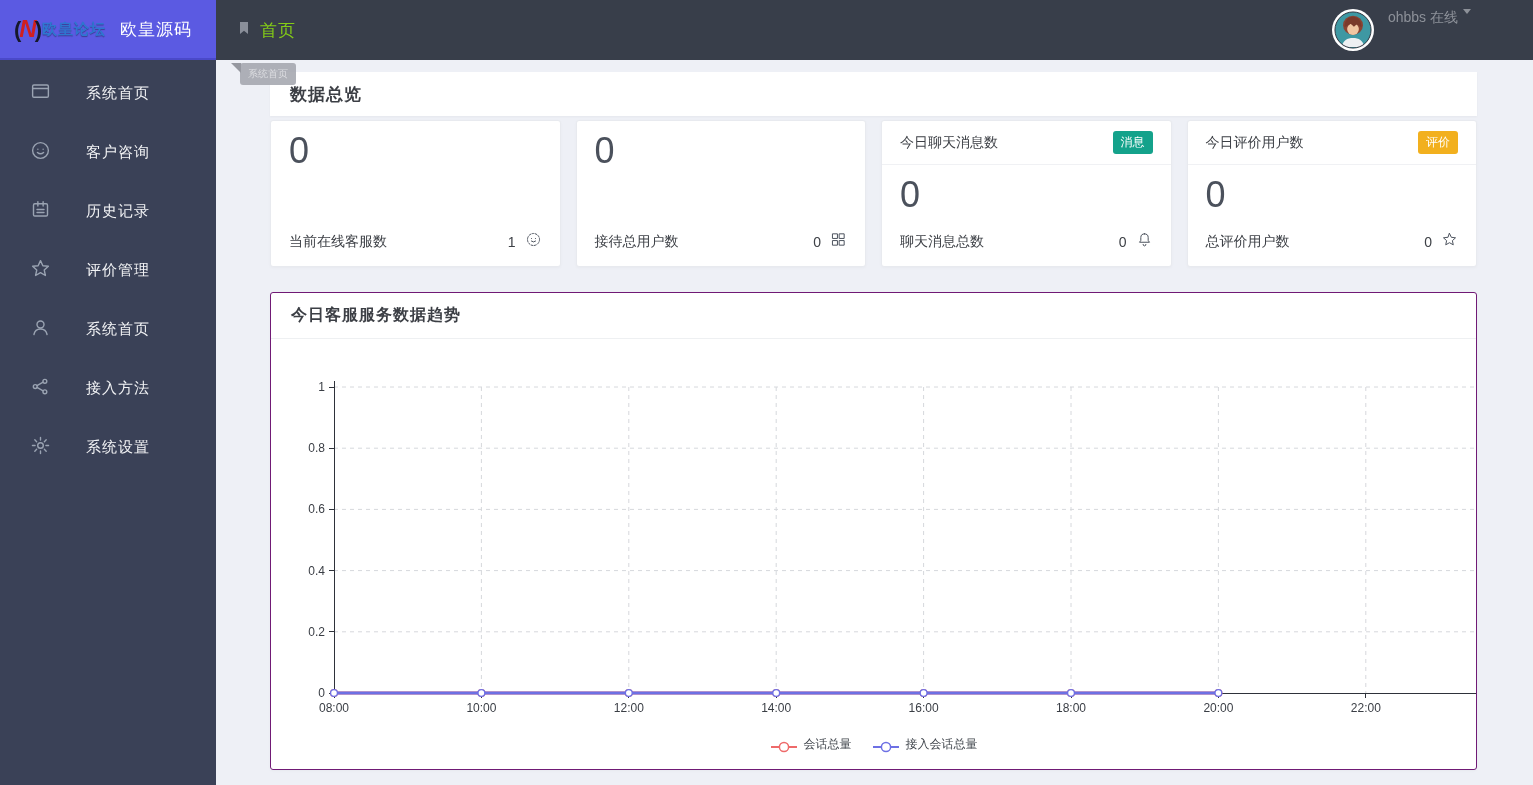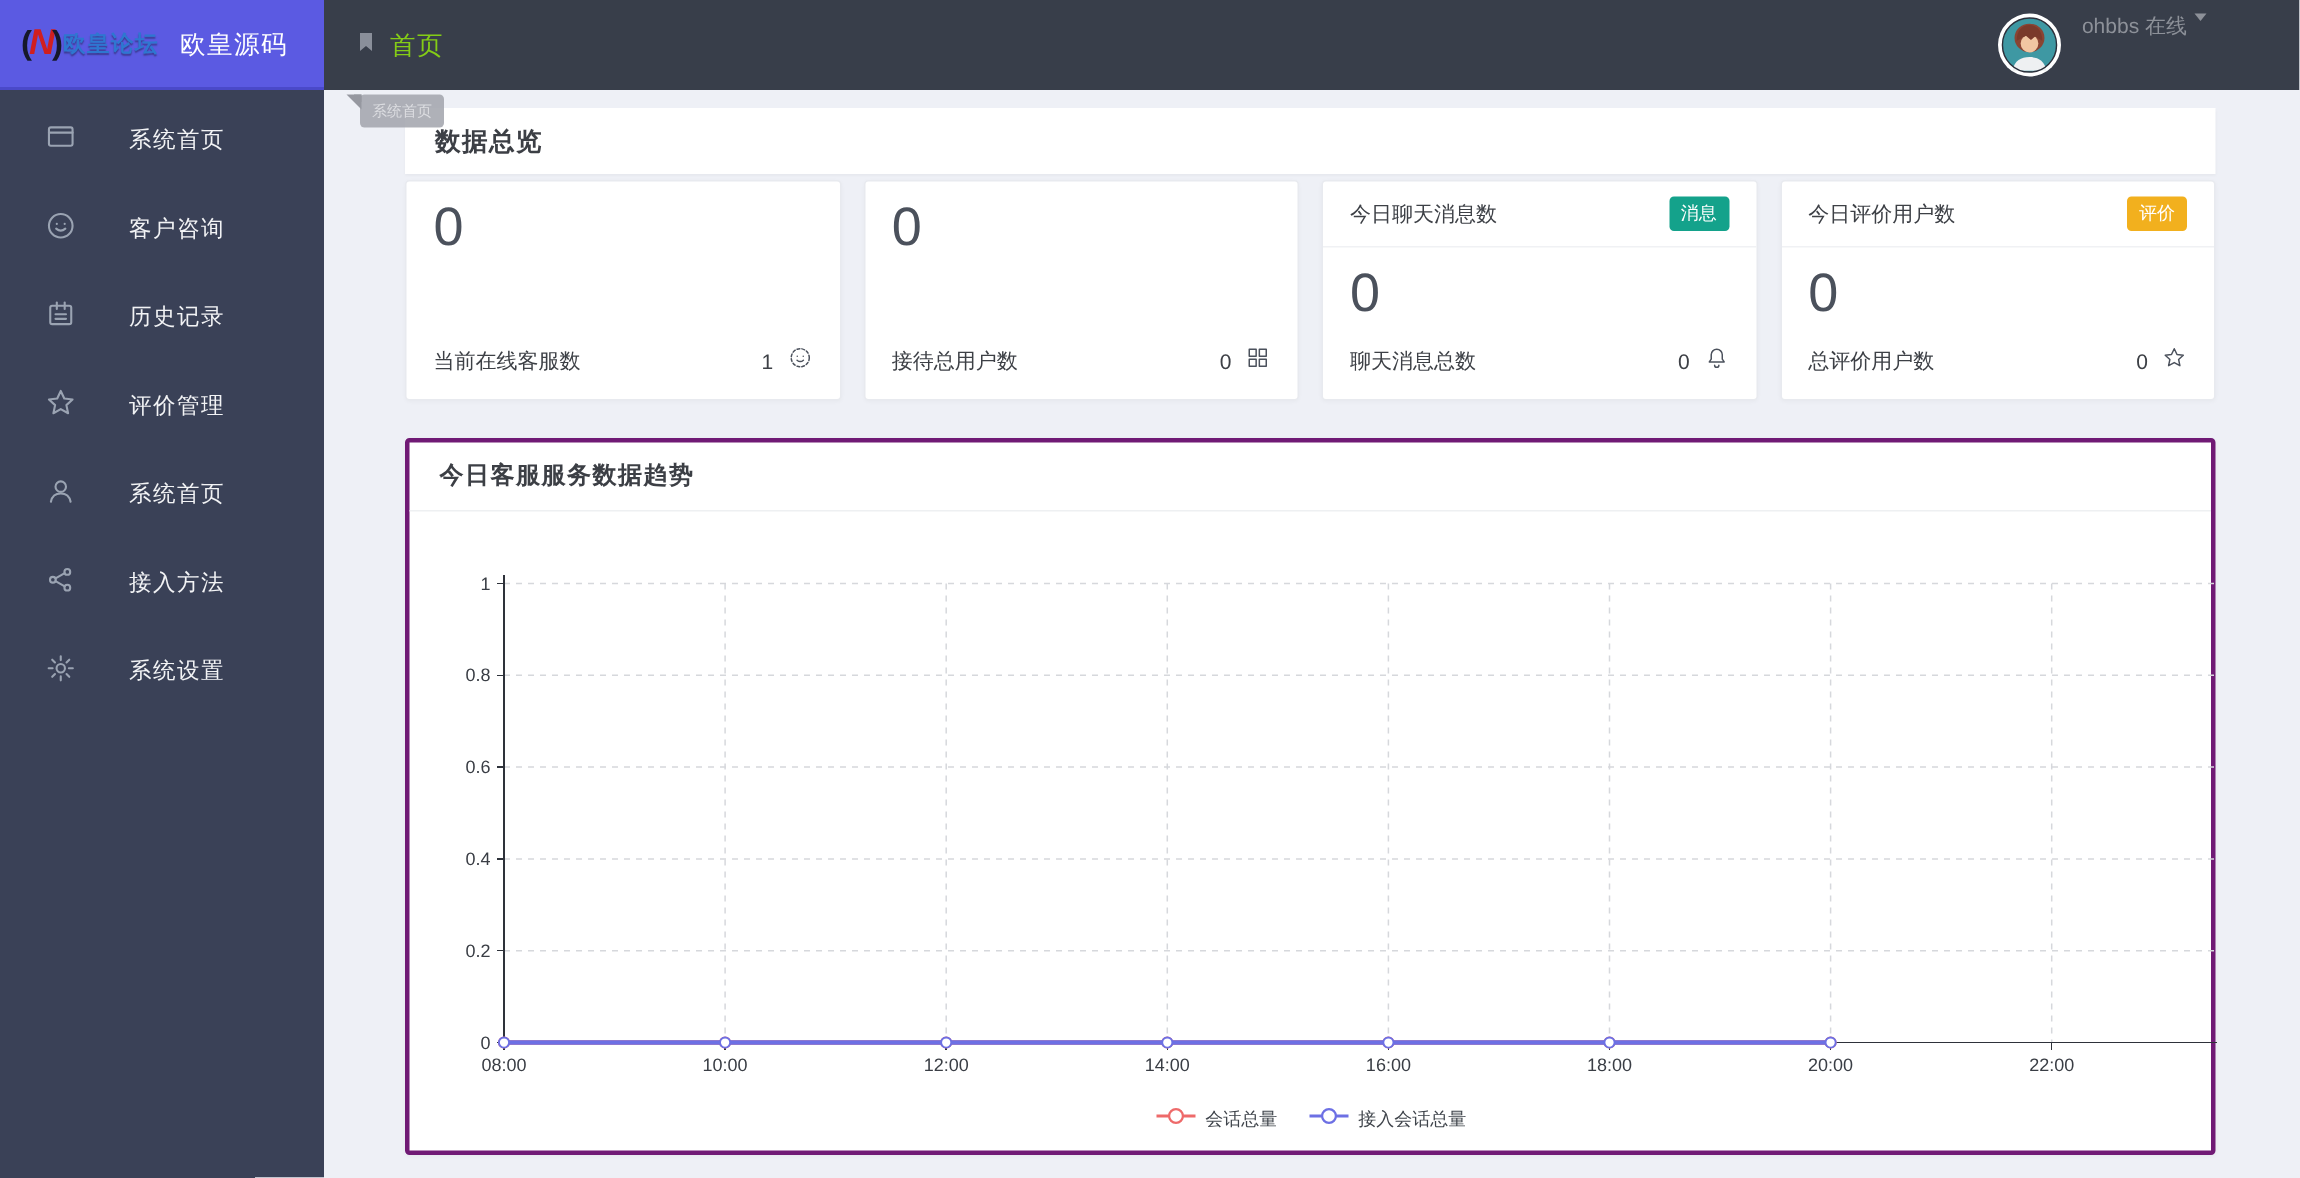--- a/index.html
+++ b/index.html
@@ -56,29 +56,29 @@
   .stat-badge { font-size:12px; color:#fff; padding:3px 8px; border-radius:3px; }
   .stat-value { font-size:36px; color:#4b515c; padding:10px 18px 0; line-height:1.1; }
   .stat-foot { margin-top:auto; display:flex; align-items:center; padding:0 18px 14px;text-align:center; }
   .stat-foot-label { font-size:14px; color:#3d4046; }
   .stat-foot-right { margin-left:auto; display:flex; align-items:center; gap:9px; }
   .stat-foot-value { font-size:14px; color:#3d4046; }
   .stat-foot-right svg { width:17px; height:17px; stroke:#4b515c; fill:none; stroke-width:1.4;
     stroke-linecap:round; stroke-linejoin:round; }
 
   .chart-card { position:absolute; left:54px; top:232px; width:1207px; height:478px; background:#fff;
-    border:3px solid #701a75; border-radius:3px; box-shadow:0 1px 3px rgba(0,0,0,.03); }
+    border:1px solid #701a75; border-radius:3px; box-shadow:0 1px 3px rgba(0,0,0,.03); }
   .chart-head { height:46px; display:flex; align-items:center; border-bottom:1px solid #eef0f2; }
   .chart-title { font-size:16px; color:#3c3f45; margin-left:20px; letter-spacing:1px; }
   #trend-svg { display:block; }
   #trend-svg .grid { stroke:#d6d8dc; stroke-width:1; stroke-dasharray:4 4; }
   #trend-svg .axis { stroke:#2e323a; stroke-width:1; shape-rendering:crispEdges; }
   #trend-svg text { font-family:"Liberation Sans","DejaVu Sans",sans-serif; font-size:12px; fill:#3a3e45; }
   .legend { display:flex; justify-content:center; align-items:center; gap:20px; margin-top:2px; }
-  .legend-item { display:flex; align-items:flex-start; gap:6px; font-size:12px; color:#3f444b; cursor:pointer; }
+  .legend-item { display:flex; align-items:flex-end; gap:6px; font-size:12px; color:#3f444b; cursor:pointer; }
 </style>
 </head>
 <body>
 
 <div class="app">
 
   <aside class="sidebar">
     <div class="logo">
       <span class="logo-mark">(<b>N</b>)</span>
       <span class="logo-forum">欧皇论坛</span>

